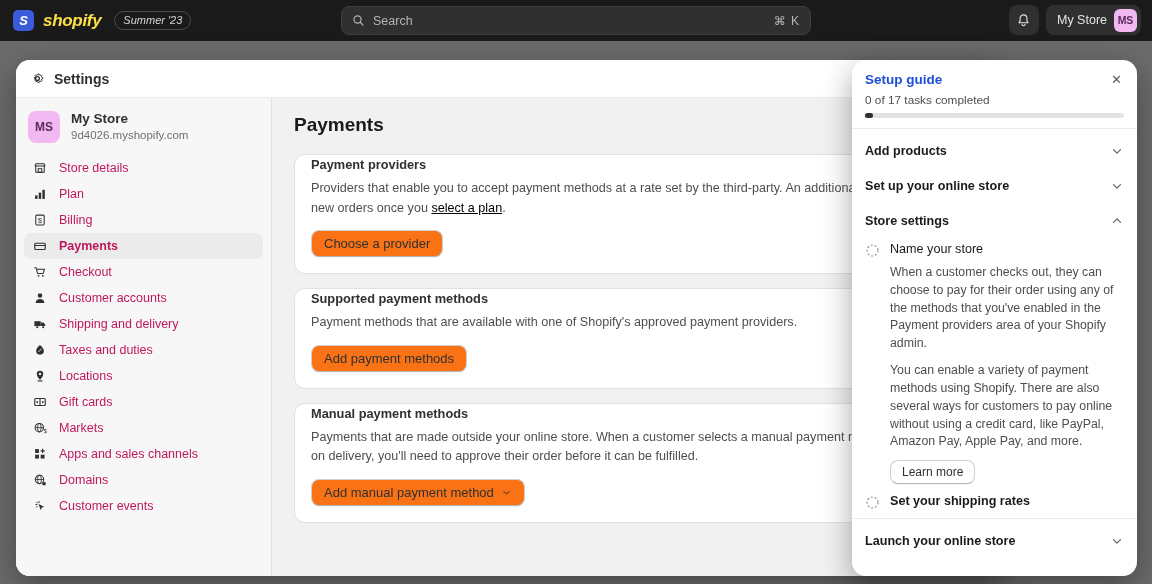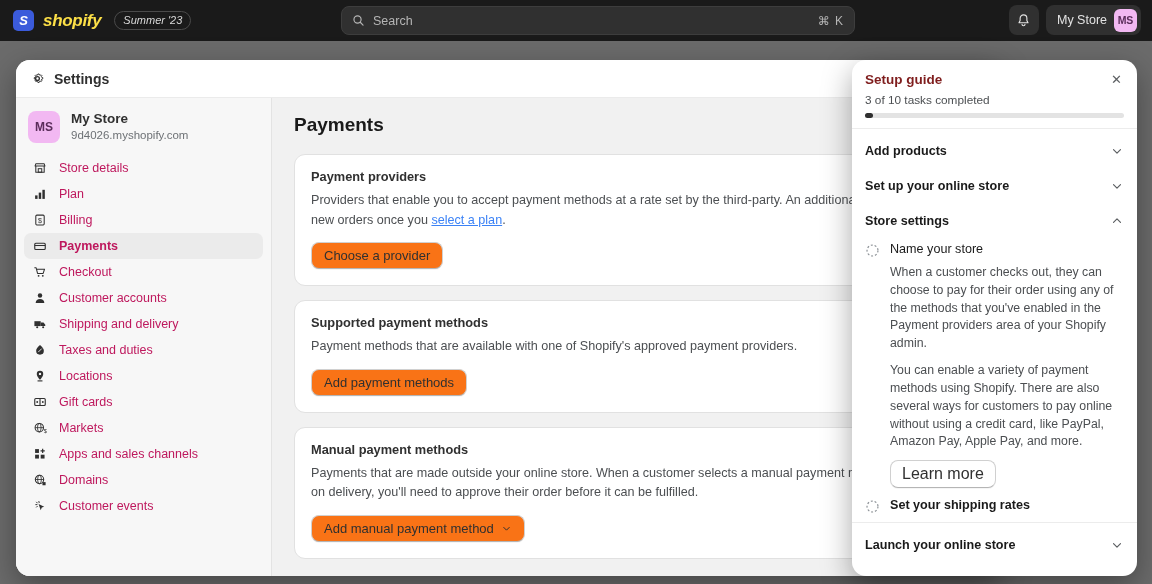--- a/index.html
+++ b/index.html
@@ -22,21 +22,21 @@
     background: #3b5bdb; position: relative; flex: none;
     display: flex; align-items: center; justify-content: center;
   }
   .shopify-bag span { color: #fff; font-weight: bold; font-size: 13px; font-style: italic; line-height: 1; }
   .brand-name { color: #fde047; font-size: 17px; font-weight: bold; font-style: italic; letter-spacing: -0.3px; }
   .badge-pill {
     border: 1px solid #4a4a4a; border-radius: 11px; padding: 2px 8px 3px;
     color: #d8d8d8; font-size: 11px; font-style: italic; margin-left: 4px;
   }
   .searchbar {
-    position: absolute; left: 341px; top: 6px; width: 514px; height: 29px;
+    position: absolute; left: 341px; top: 6px; width: 470px; height: 29px;
     background: #303030; border: 1px solid #3d3d3d; border-radius: 8px;
     display: flex; align-items: center; padding: 0 10px; gap: 8px;
   }
   .searchbar .ph { color: #b5b5b5; font-size: 12.5px; flex: 1; }
   .searchbar .kbd { color: #b5b5b5; font-size: 12px; letter-spacing: 1px; }
   .topbar-right { position: absolute; right: 11px; top: 5px; display: flex; align-items: center; gap: 7px; }
   .icon-btn {
     width: 30px; height: 30px; border-radius: 8px; background: #303030;
     display: flex; align-items: center; justify-content: center;
   }
@@ -94,41 +94,41 @@
   .navitem.active { background: #ebebeb; }
   .navitem .lbl { font-size: 12.5px; color: #be185d; }
   .navitem.active .lbl { font-weight: bold; }
   .navicon { width: 16px; height: 16px; flex: none; display: flex; align-items: center; justify-content: center; }
 
   
   .main { flex: 1; padding: 16px 16px 0 22px; overflow: hidden; }
   .page-title { font-size: 19px; font-weight: bold; color: #1a1a1a; margin-bottom: 18px; }
   .card {
     background: #fff; border: 1px solid #e1e1e1; border-radius: 11px;
-    padding: 14px 16px 16px; margin-bottom: 14px;
+    padding: 2px 16px 16px; margin-bottom: 14px;
   }
   .card h3 { font-size: 12.8px; font-weight: bold; color: #303030; margin-bottom: 7px; }
   .card p { font-size: 12.6px; color: #4c4f52; line-height: 1.55; margin-bottom: 12px; }
-  .card p a { color: #3b82f6; text-decoration: underline; }
+  .card p a { color: #000000; text-decoration: underline; }
   .btn {
     display: inline-flex; align-items: center; gap: 7px;
     background: #f97316; border: 1px solid #d0d0d0; border-bottom-color: #b5b5b5;
     border-radius: 8px; padding: 5px 12px; font-size: 13px;
     color: #303030; font-weight: 500; box-shadow: 0 1px 0 rgba(0,0,0,.04);
   }
 
   
   .guide {
     position: absolute; left: 852px; top: 60px; width: 285px; height: 516px;
     background: #fff; border-radius: 14px; overflow: hidden;
     box-shadow: 0 10px 30px rgba(0,0,0,.35);
   }
   .guide-head { padding: 12px 13px 10px; border-bottom: 1px solid #ececec; }
   .guide-head-row { display: flex; align-items: flex-start; }
-  .guide-title { font-size: 13.5px; font-weight: bold; color: #7f1d1d; flex: 1; }
+  .guide-title { font-size: 13.5px; font-weight: bold; color: #1d4ed8; flex: 1; }
   .guide-close { color: #5c5f62; font-size: 13px; line-height: 1; padding: 1px 2px; }
   .guide-sub { font-size: 11.8px; color: #4c4f52; margin-top: 6px; }
   .progress { height: 5px; background: #e3e3e3; border-radius: 3px; margin-top: 6px; position: relative; }
   .progress .fill { position: absolute; left: 0; top: 0; height: 5px; width: 8px; background: #303030; border-radius: 3px; }
 
   .guide-body { padding: 4px 0 0; }
   .gsection { padding: 0 13px; }
   .grow {
     display: flex; align-items: center; height: 35px;
   }
@@ -136,21 +136,21 @@
   .chev { width: 14px; height: 14px; flex: none; }
   .task { display: flex; gap: 10px; align-items: flex-start; padding: 4px 0; }
   .dashcircle { width: 15px; height: 15px; flex: none; margin-top: 1px; }
   .task .tl { font-size: 12.6px; color: #1a1a1a; padding-top: 0px; }
   .task.current .tl { font-weight: bold; }
   .task-detail { padding: 2px 0 6px 25px; }
   .task-detail p { font-size: 12.3px; color: #4c4f52; line-height: 1.45; margin-bottom: 9px; }
   .btn-sm {
     display: inline-flex; background: #fff; border: 1px solid #d0d0d0;
     border-bottom-color: #b5b5b5; border-radius: 8px; padding: 4px 11px;
-    font-size: 16px; color: #303030; box-shadow: 0 1px 0 rgba(0,0,0,.04); text-align: right;
+    font-size: 12px; color: #303030; box-shadow: 0 1px 0 rgba(0,0,0,.04); text-align: right;
   }
   .gdivider { border-top: 1px solid #ececec; margin: 4px 0; }
 </style>
 </head>
 <body>
 
 <div id="root">
 
   <div class="topbar">
     <div class="brand">
@@ -401,21 +401,21 @@
       </div>
     </div>
   </div>
 
   <div class="guide">
     <div class="guide-head">
       <div class="guide-head-row">
         <div class="guide-title">Setup guide</div>
         <div class="guide-close">✕</div>
       </div>
-      <div class="guide-sub">3 of 10 tasks completed</div>
+      <div class="guide-sub">0 of 17 tasks completed</div>
       <div class="progress">
         <div class="fill"></div>
       </div>
     </div>
 
     <div class="guide-body">
 
       <div class="gsection">
         <div class="grow">
           <div class="gl">Add products</div>

